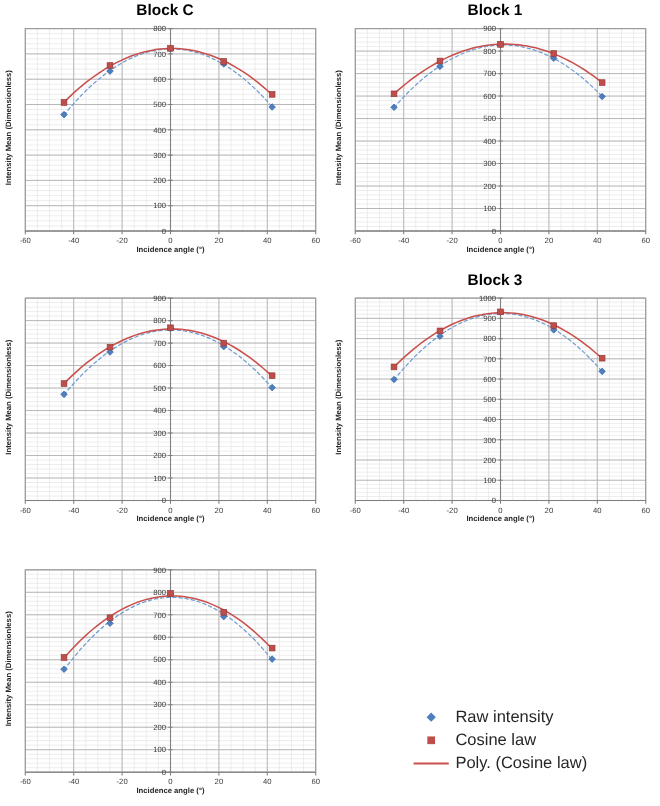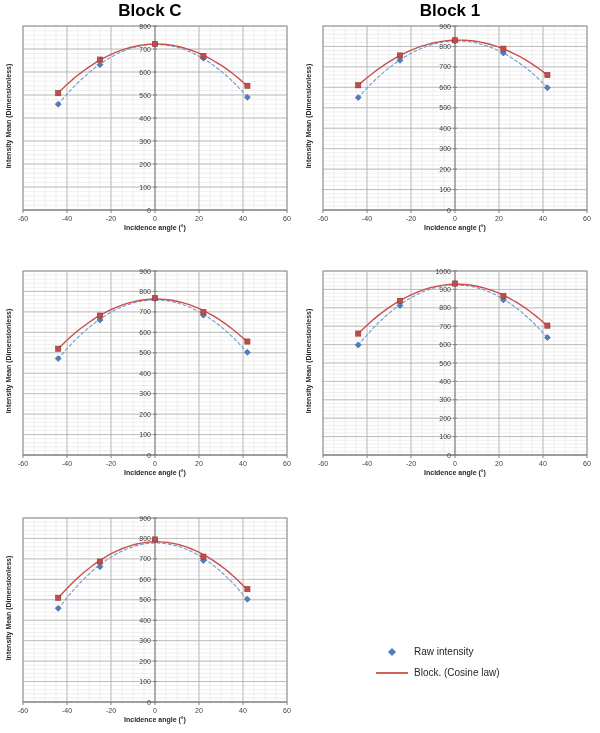--- a/index.html
+++ b/index.html
@@ -1,31 +1,31 @@
 <!DOCTYPE html>
 <html><head>
 <meta charset="utf-8">
 <style>
   html,body{margin:0;padding:0;background:#ffffff;}
   .page{position:relative;width:600px;height:733px;background:#ffffff;
         font-family:"Liberation Sans",sans-serif;overflow:hidden;}
   .chart{position:absolute;width:296px;height:238px;}
   .ctitle{position:absolute;top:1px;left:0;right:0;text-align:center;
-          font-size:17px;font-weight:700;color:#000;}
+          font-size:14px;font-weight:700;color:#000;}
   .ylab{position:absolute;left:-85px;top:111px;width:184px;height:10px;
         line-height:10px;text-align:center;transform:rotate(-90deg);
         font-size:7px;font-weight:700;color:#262626;}
   .xlab{position:absolute;left:21px;width:264px;top:224px;text-align:center;
         font-size:7px;font-weight:700;color:#262626;}
   svg.plot{position:absolute;left:0;top:0;}
   svg{font-family:"Liberation Sans",sans-serif;}
   .legend{position:absolute;left:374px;top:641px;width:180px;}
   .legend-item{display:flex;align-items:center;height:21px;}
   .lsample{flex:0 0 36px;}
-  .ltext{font-size:10px;color:#262626;margin-left:4px;white-space:nowrap;}
+  .ltext{font-size:15px;color:#262626;margin-left:4px;white-space:nowrap;}
 </style>
 </head>
 <body>
 
 <div class="page">
 
   <div class="chart" style="left:2px;top:0px">
     <div class="ctitle">Block C</div>
     <div class="ylab">Intensity Mean (Dimensionless)</div>
     <svg class="plot" width="296" height="238" viewBox="0 0 296 238">
@@ -445,20 +445,21 @@
         <rect x="53.6" y="101.0888888888889" width="5.2" height="5.2" fill="#bf4e4b" stroke="#953735" stroke-width="0.6"></rect>
         <rect x="95.4" y="67.9688888888889" width="5.2" height="5.2" fill="#bf4e4b" stroke="#953735" stroke-width="0.6"></rect>
         <rect x="150.4" y="50.38666666666665" width="5.2" height="5.2" fill="#bf4e4b" stroke="#953735" stroke-width="0.6"></rect>
         <rect x="198.8" y="64.28888888888889" width="5.2" height="5.2" fill="#bf4e4b" stroke="#953735" stroke-width="0.6"></rect>
         <rect x="242.8" y="93.93333333333334" width="5.2" height="5.2" fill="#bf4e4b" stroke="#953735" stroke-width="0.6"></rect>
       </svg>
     <div class="xlab">Incidence angle (°)</div>
   </div>
 
   <div class="chart" style="left:302px;top:245px">
+    <div class="ctitle">Block 3</div>
     <div class="ylab">Intensity Mean (Dimensionless)</div>
     <svg class="plot" width="296" height="238" viewBox="0 0 296 238">
         <line x1="21" y1="26" x2="21" y2="210" stroke="#e4e4e4" stroke-width="0.6"></line>
         <line x1="32" y1="26" x2="32" y2="210" stroke="#e4e4e4" stroke-width="0.6"></line>
         <line x1="43" y1="26" x2="43" y2="210" stroke="#e4e4e4" stroke-width="0.6"></line>
         <line x1="54" y1="26" x2="54" y2="210" stroke="#e4e4e4" stroke-width="0.6"></line>
         <line x1="65" y1="26" x2="65" y2="210" stroke="#e4e4e4" stroke-width="0.6"></line>
         <line x1="76" y1="26" x2="76" y2="210" stroke="#e4e4e4" stroke-width="0.6"></line>
         <line x1="87" y1="26" x2="87" y2="210" stroke="#e4e4e4" stroke-width="0.6"></line>
         <line x1="98" y1="26" x2="98" y2="210" stroke="#e4e4e4" stroke-width="0.6"></line>
@@ -749,19 +750,25 @@
 
   <div class="legend">
     <div class="legend-item">
       <svg class="lsample" width="36" height="12" viewBox="0 0 36 12">
           <polygon points="18,2.5 21.5,6 18,9.5 14.5,6" fill="#4d7ebf" stroke="#4d7ebf"></polygon>
         </svg>
       <span class="ltext">Raw intensity</span>
     </div>
     <div class="legend-item">
       <svg class="lsample" width="36" height="12" viewBox="0 0 36 12">
+          <rect x="15" y="3" width="6" height="6" fill="#bf4e4b" stroke="#bf4e4b"></rect>
+        </svg>
+      <span class="ltext">Cosine law</span>
+    </div>
+    <div class="legend-item">
+      <svg class="lsample" width="36" height="12" viewBox="0 0 36 12">
           <line x1="2" y1="6" x2="34" y2="6" stroke="#c9504c" stroke-width="1.8"></line>
         </svg>
-      <span class="ltext">Block. (Cosine law)</span>
+      <span class="ltext">Poly. (Cosine law)</span>
     </div>
   </div>
 
 </div>
 
 </body></html>

